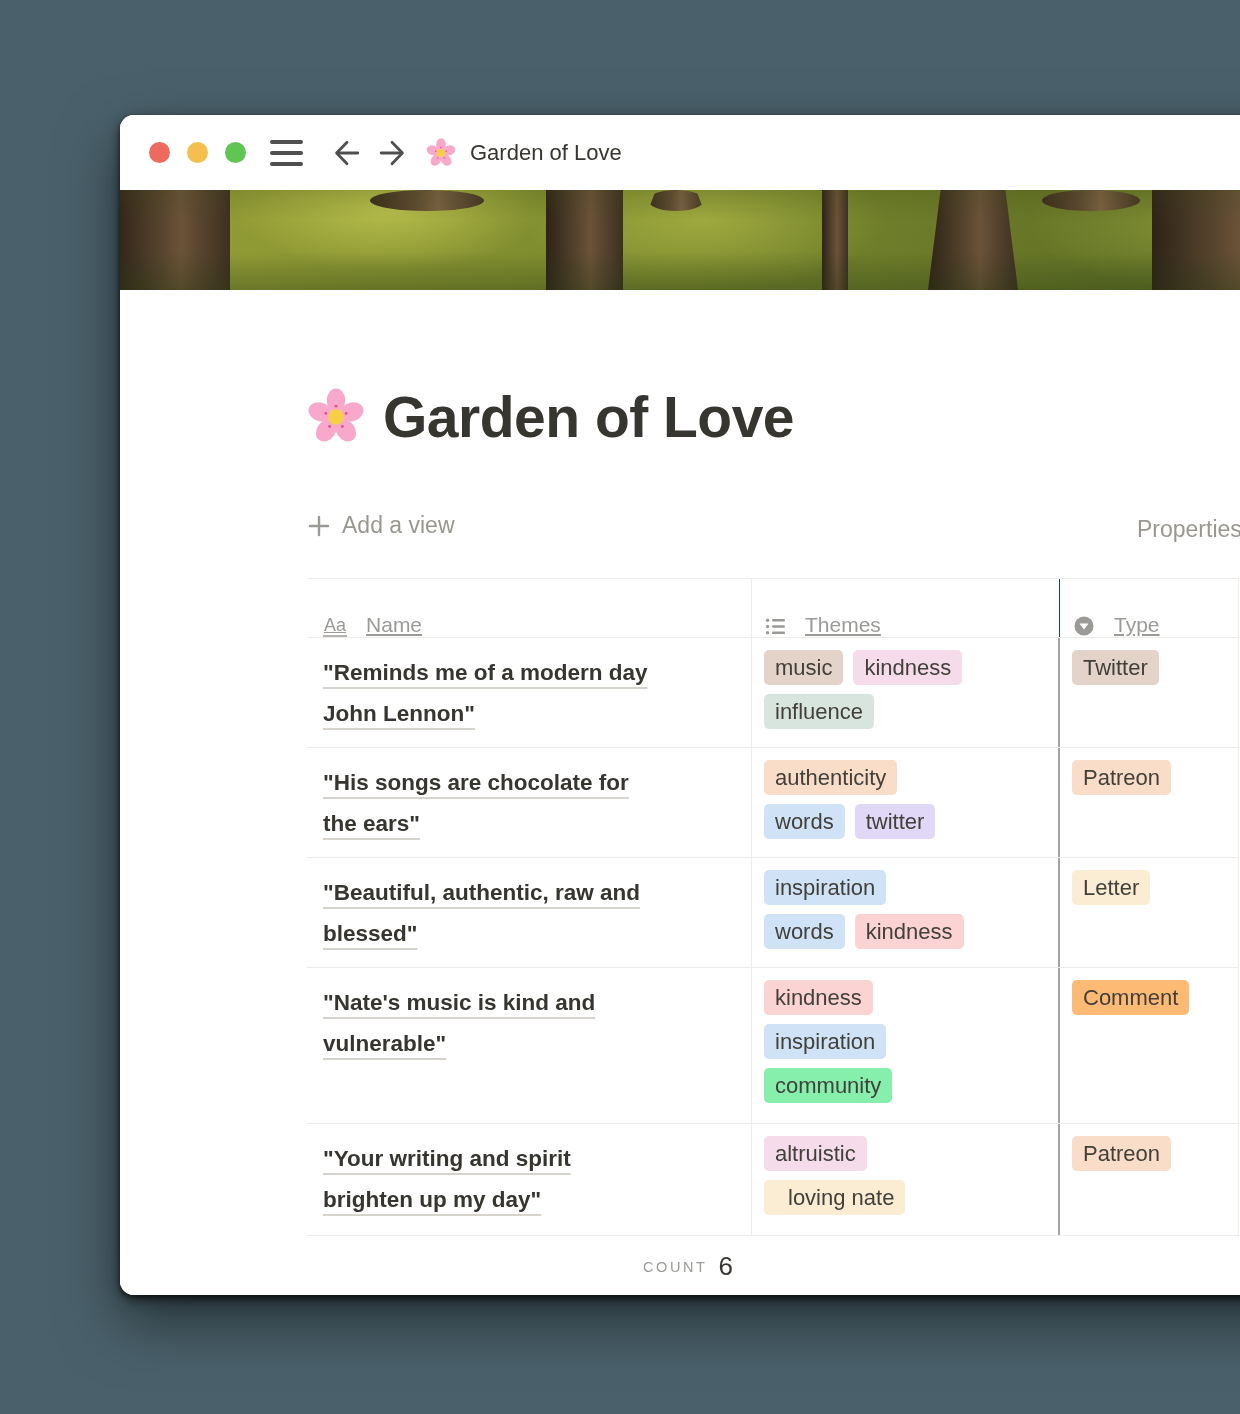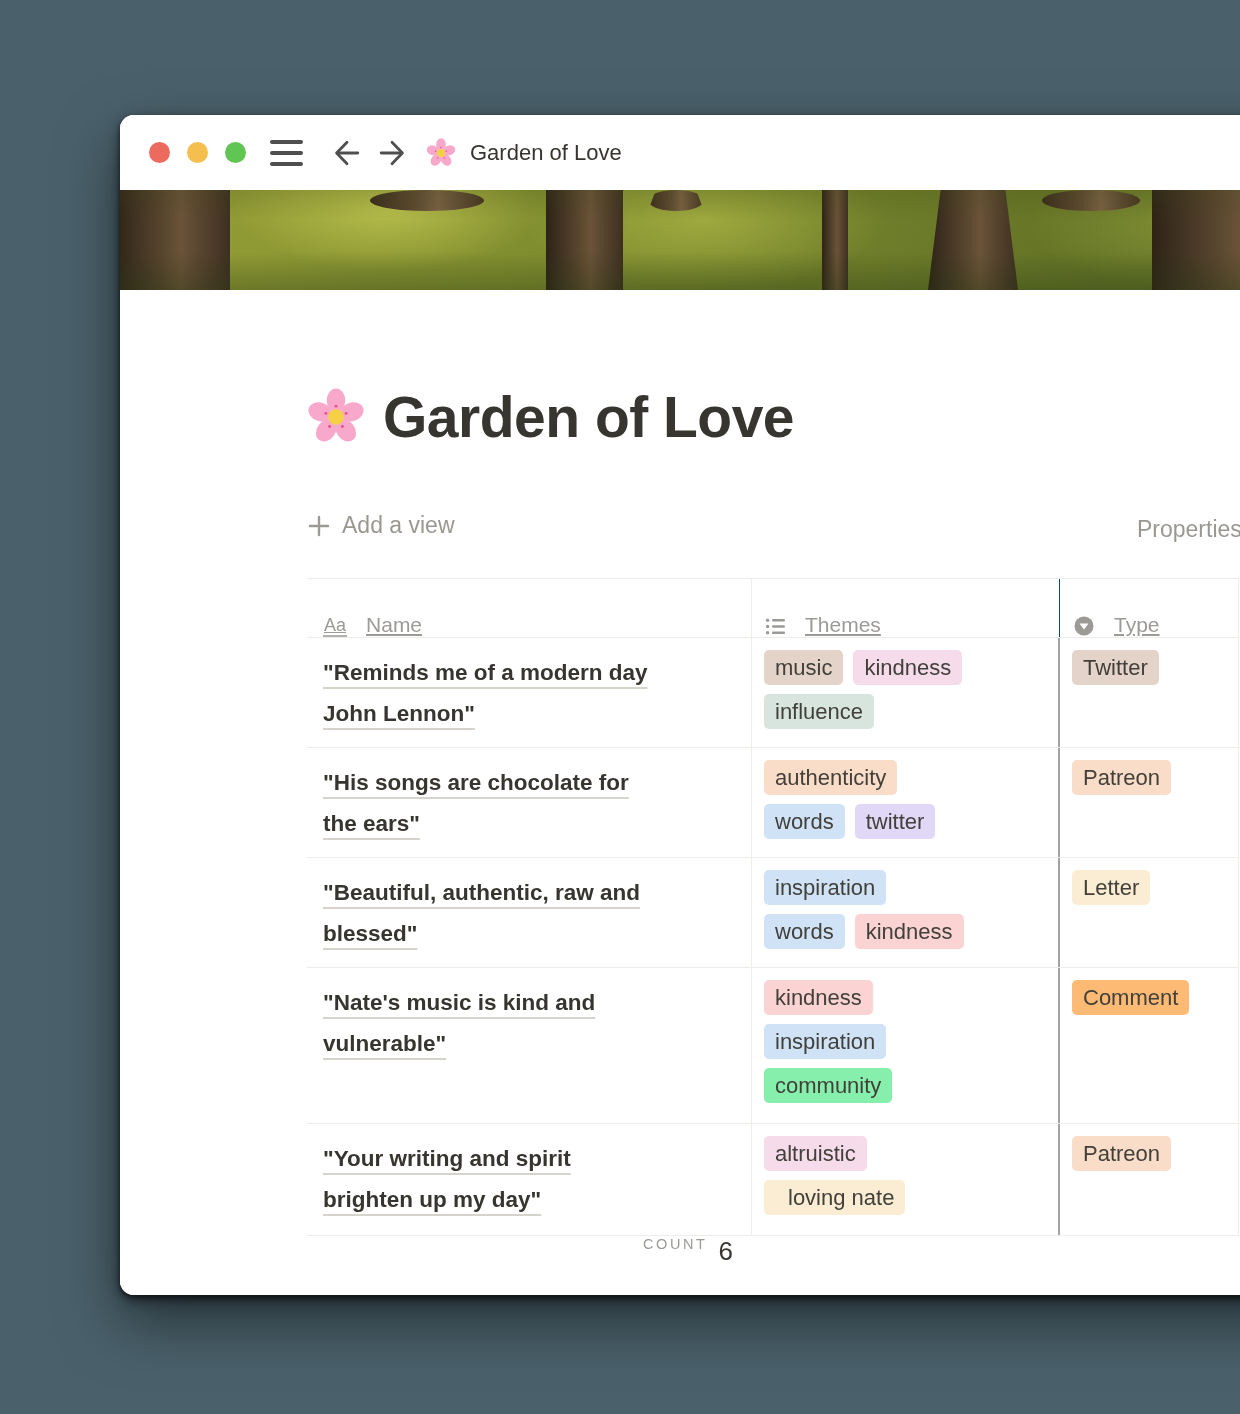--- a/index.html
+++ b/index.html
@@ -72,21 +72,21 @@
   .cell{box-sizing:border-box;}
   .cell-name{width:445px;padding:14px 30px 12px 16px;border-right:1px solid #EFEEEB;
     font-size:22.5px;font-weight:600;line-height:41px;color:#37352F;cursor:pointer;}
   .name-line{text-decoration:underline;text-decoration-color:#D6D3CD;text-decoration-thickness:2px;text-underline-offset:7px;}
   .cell-themes{width:308px;padding:12px 12px;border-right:2px solid #a3a3a3;
     display:flex;flex-direction:column;gap:9px;align-items:flex-start;}
   .tag-line{display:flex;gap:10px;}
   .tag{display:inline-block;padding:2px 11px;border-radius:5px;font-size:22px;line-height:31px;
     color:#42403B;white-space:nowrap;cursor:pointer;}
   .cell-type{width:179px;padding:12px 12px;border-right:1px solid #EFEEEB;}
-  .tfoot{width:762px;height:61px;display:flex;justify-content:center;gap:11px;}
+  .tfoot{width:762px;height:61px;display:flex;align-items:center;justify-content:center;gap:11px;}
   .count-label{font-size:14.5px;letter-spacing:2.6px;color:#9B9A97;}
   .count-value{font-size:26px;color:#37352F;}
 </style>
 </head>
 <body style="background: rgb(74, 97, 107);">
 
 <div class="window">
 
   <div class="titlebar">
     <div class="lights">

